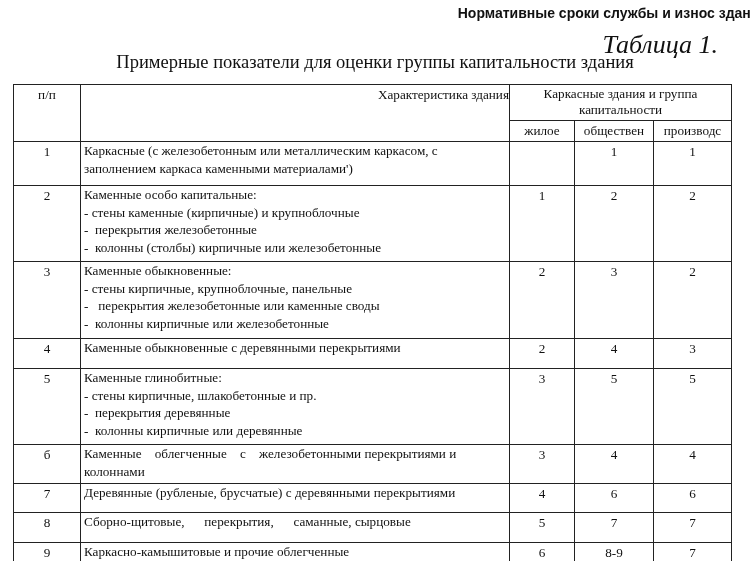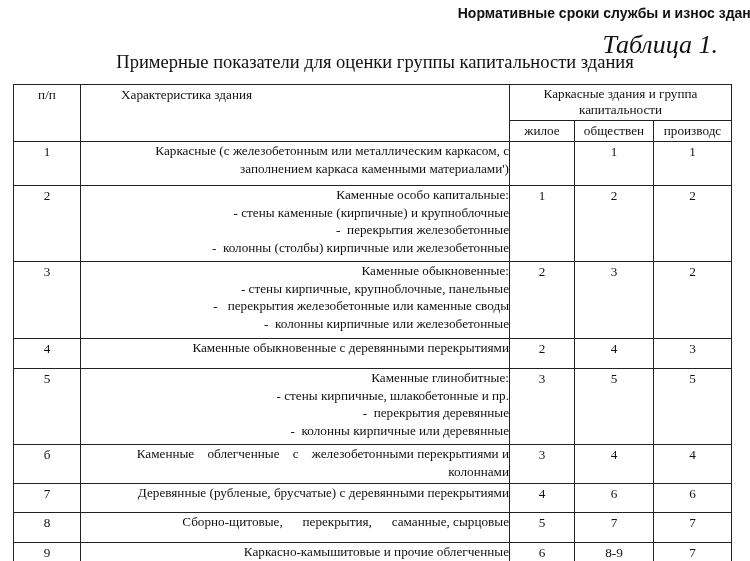--- a/index.html
+++ b/index.html
@@ -21,29 +21,29 @@
   table.spec {
     position: absolute; left: 13px; top: 84px;
     border-collapse: collapse;
     font-family: "Liberation Serif", serif; font-size: 13.2px; line-height: 17.5px;
     table-layout: fixed;
   }
   table.spec td, table.spec th {
     border: 1.5px solid #222; padding: 0; vertical-align: top; font-weight: normal;
   }
   .c-num { width: 66px; text-align: center; }
-  .c-desc { width: 425px; text-align: right; padding-left: 3px !important; }
+  .c-desc { width: 425px; text-align: left; padding-left: 3px !important; }
   .c-g1 { width: 65px; }
   .c-g2 { width: 79px; }
   .c-g3 { width: 78px; }
   .val { text-align: center; padding-top: 1px !important; }
   .hdr-group { text-align: center; height: 34px; line-height: 16px; padding-top: 1px !important; }
   .hdr-sub { text-align: center; height: 20px; line-height: 19px; }
   .hdr-num { text-align: center; padding-top: 1px !important; }
-  .hdr-desc { text-align: left; padding-left: 40px !important; padding-top: 1px !important; border-radius: 18px; }
+  .hdr-desc { text-align: right; padding-left: 40px !important; padding-top: 1px !important; border-radius: 18px; }
   .desc-line { display: block; white-space: pre; }
 </style>
 </head>
 <body>
 
 <div class="title">Нормативные сроки службы и износ зданий</div>
 <div class="table-label">Таблица 1.</div>
 <div class="subtitle">Примерные показатели для оценки группы капитальности здания</div>
 
 <table class="spec">

